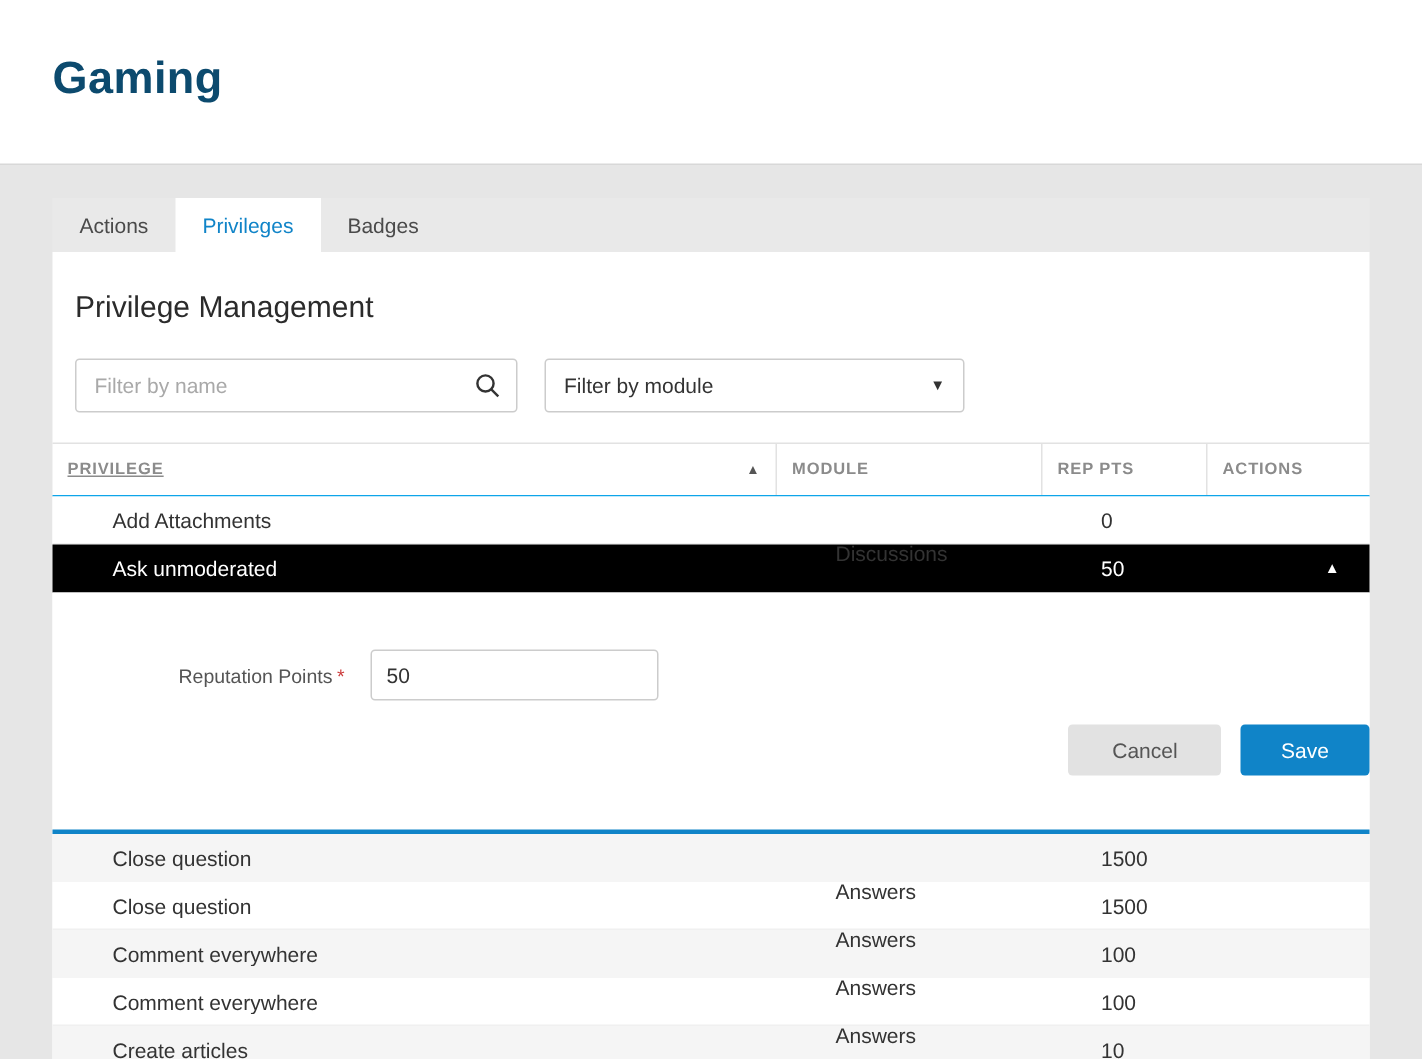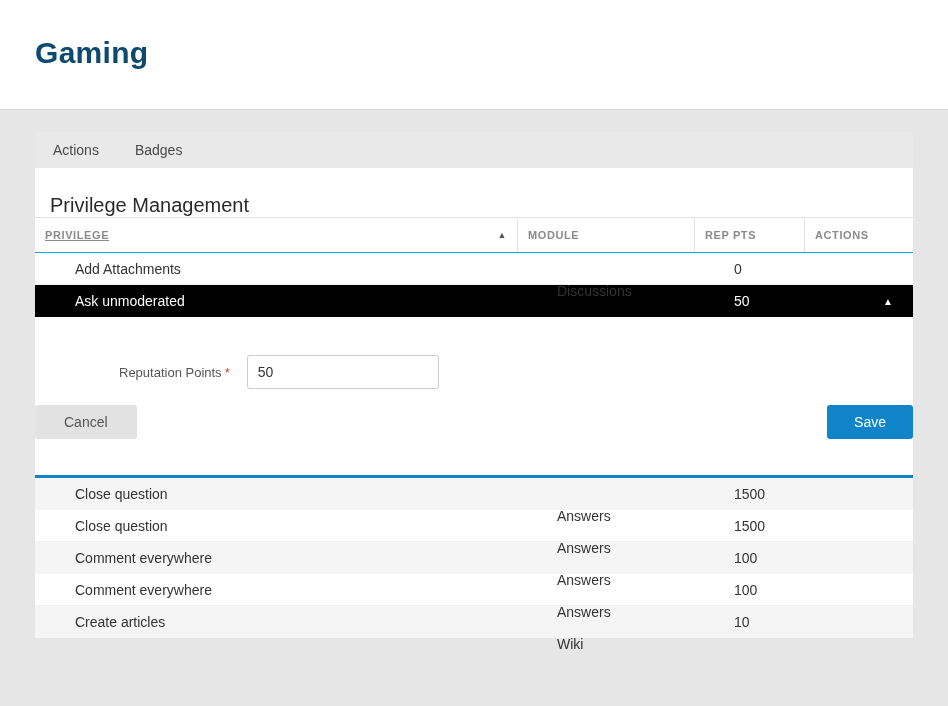--- a/index.html
+++ b/index.html
@@ -112,48 +112,62 @@
   .req { color: #cc3b3b; margin-left: 3px; font-size: 13px; }
   .form-row input {
     margin-left: 17px;
     width: 192px; height: 34px;
     border: 1px solid #cccccc; border-radius: 3px;
     padding: 0 10px;
     font-size: 14px; color: #333;
     font-family: inherit;
     outline: none;
   }
-  .btn-row { display: flex; justify-content: space-between; gap: 13px; margin: 16px 0 0; padding-bottom: 36px; }
+  .btn-row { display: flex; justify-content: flex-end; gap: 13px; margin: 16px 0 0; padding-bottom: 36px; }
   .btn {
     height: 34px;
     border: none; border-radius: 3px;
     font-size: 14px; font-family: inherit;
     cursor: pointer;
   }
   .btn-cancel { background: #e2e2e2; color: #555; padding: 0 29px; }
   .btn-save { background: #1084c8; color: #fff; padding: 0 27px; }
 </style>
 </head>
 <body>
 
 <div class="page-header">
   <h1 class="page-title">Gaming</h1>
 </div>
 
 <div class="card">
 
   <div class="tabs">
     <div class="tab">Actions</div>
+    <div class="tab active">Privileges</div>
     <div class="tab">Badges</div>
   </div>
 
   <div class="panel">
 
     <h2 class="panel-heading">Privilege Management</h2>
 
+    <div class="filters">
+      <div class="search-box">
+        <input type="text" placeholder="Filter by name" style="">
+        <svg class="search-icon" width="18" height="18" viewBox="0 0 20 20">
+          <circle cx="8.5" cy="8.5" r="6" fill="none" stroke="#333" stroke-width="1.8"></circle>
+          <line x1="13" y1="13" x2="18" y2="18" stroke="#333" stroke-width="1.8"></line>
+        </svg>
+      </div>
+      <div class="select-box">
+        <span>Filter by module</span>
+        <span class="caret">▼</span>
+      </div>
+    </div>
 
     <div class="thead">
       <div class="th th-priv">
         <span class="th-link">PRIVILEGE</span>
         <span class="sort">▲</span>
       </div>
       <div class="th th-module">MODULE</div>
       <div class="th th-rep">REP PTS</div>
       <div class="th th-actions">ACTIONS</div>
     </div>

